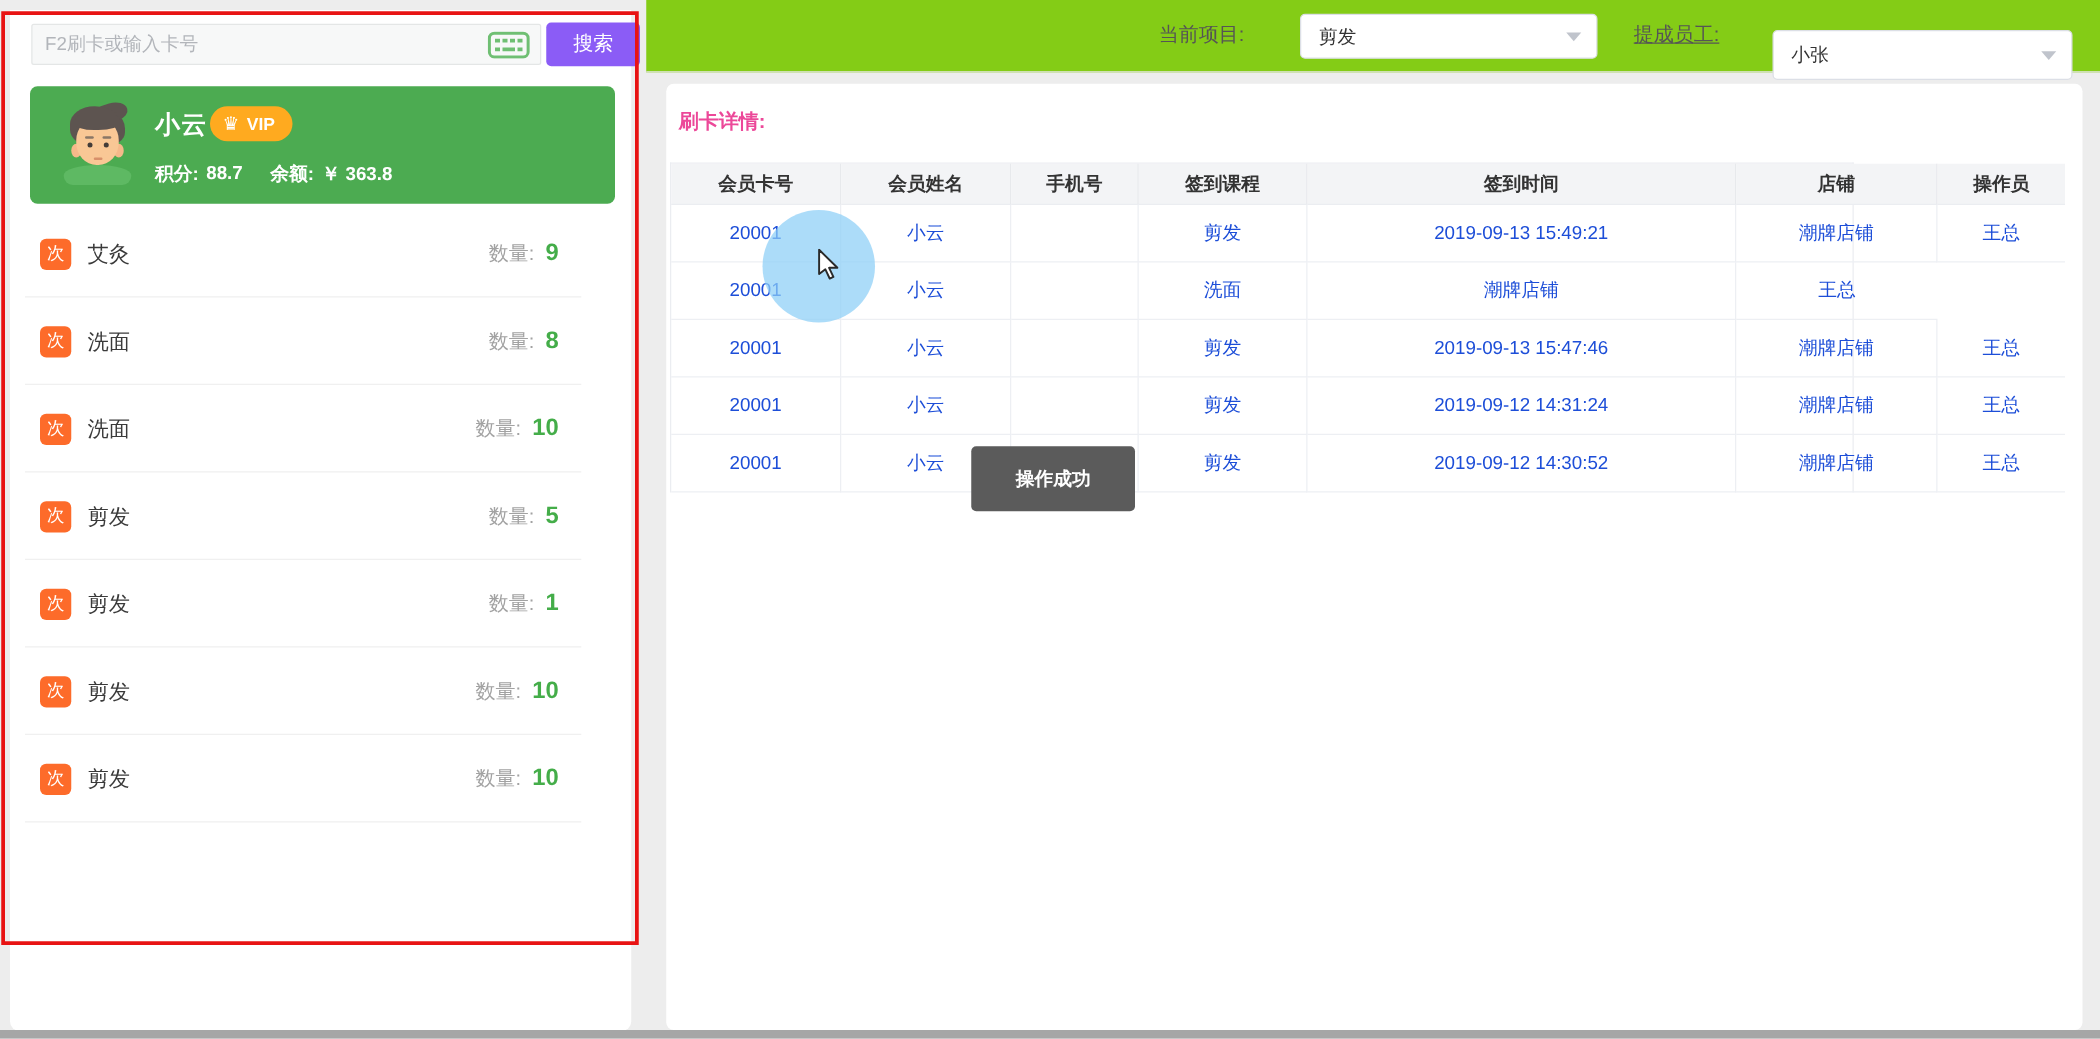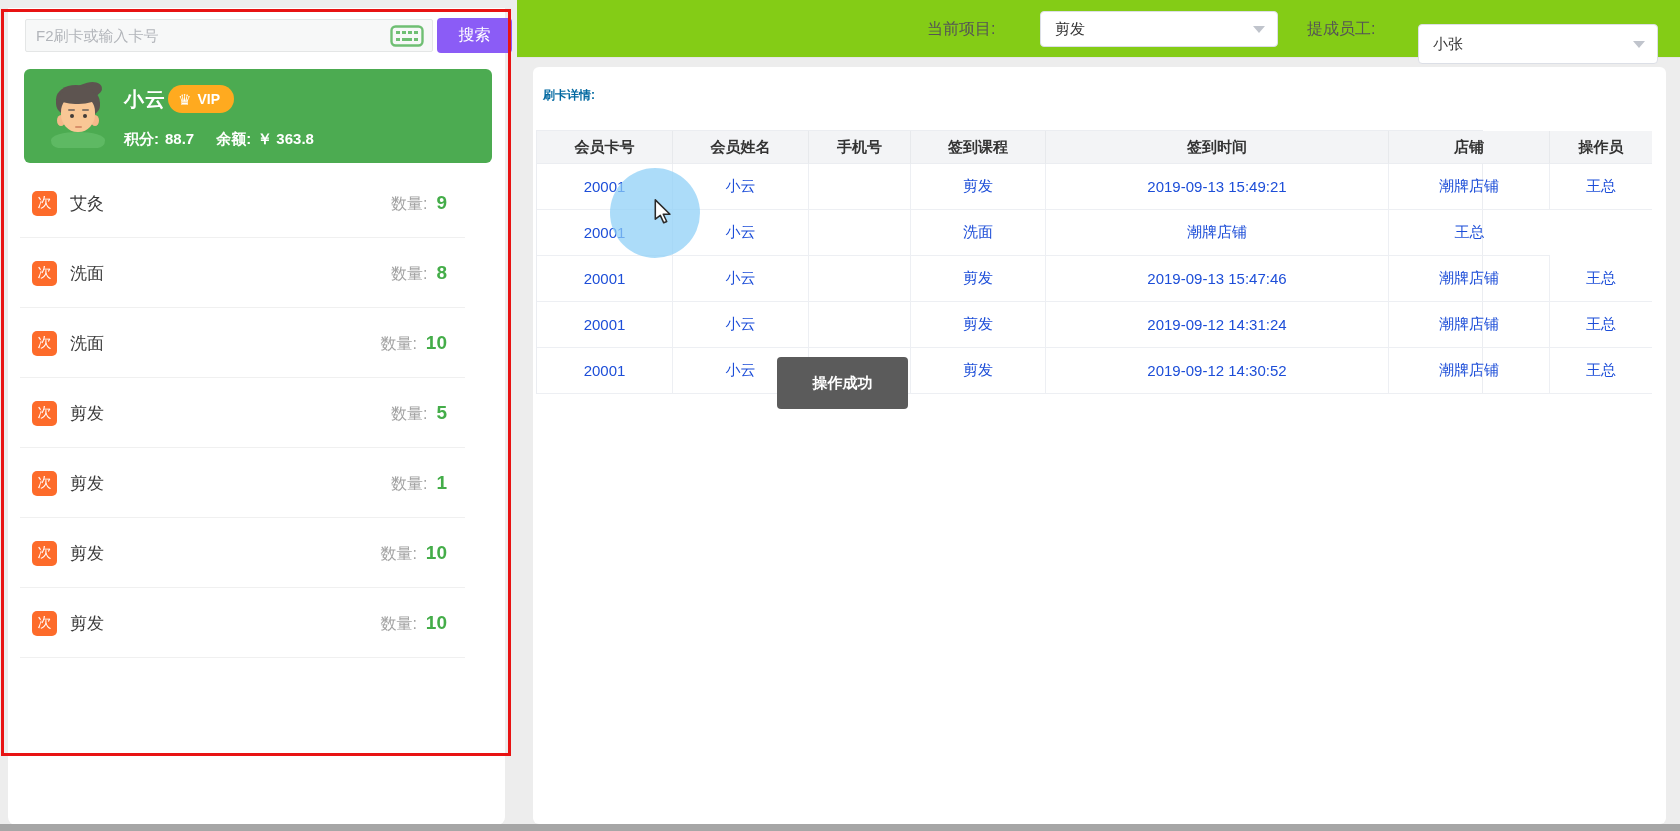--- a/index.html
+++ b/index.html
@@ -83,40 +83,40 @@
   .qty-label{ font-size:16px; color:#a2a2a2; }
   .qty-value{ font-size:19px; font-weight:bold; color:#44ad49; margin-left:9px; }
 
   
   .toolbar{
     position:absolute; left:517px; top:0; width:1163px; height:58px;
     background:#84cc16; border-bottom:1px solid #e6e6e6;
   }
   .tb-label{ position:absolute; top:0; height:58px; line-height:58px; font-size:16px; color:#555; }
   .tb-label.project{ left:410px; }
-  .tb-label.staff{ left:790px; }
+  .tb-label.staff{ left:790px;text-decoration:underline; }
   .select{
     position:absolute; background:#fff; border:1px solid #dcdfe6; border-radius:4px;
     display:flex; align-items:center; padding:0 30px 0 14px; font-size:15px; color:#333;
     cursor:pointer;
   }
   .select .arrow{
     position:absolute; right:12px; top:50%; margin-top:-3px;
     width:0; height:0; border-left:6px solid transparent; border-right:6px solid transparent;
     border-top:7px solid #c0c4cc;
   }
   .select.project{ left:523px; top:11px; width:238px; height:36px; }
   .select.staff{ left:901px; top:24px; width:240px; height:40px; }
 
   
   .content-panel{
     position:absolute; left:533px; top:67px; width:1133px; height:757px;
     background:#fff; border-radius:6px;
   }
-  .detail-title{ position:absolute; left:10px; top:20px; font-size:12px; font-weight:bold; color:#0369a1; }
+  .detail-title{ position:absolute; left:10px; top:20px; font-size:16px; font-weight:bold; color:#ec4899; }
   .table{ position:absolute; left:3px; top:63px; width:947px; border:1px solid #ebedf1; border-bottom:none; }
   .t-row{
     display:grid; grid-template-columns:136px 136px 102px 135px 343px 161px 102px;
   }
   .t-head .t-cell{
     height:33px; background:#f3f4f6; font-weight:bold; font-size:15px; color:#333;
     border-right:1px solid #e7e9ec; border-bottom:1px solid #ebedf1;
   }
   .t-body .t-cell{
     height:46px; font-size:15px; color:#1d4ed8;

